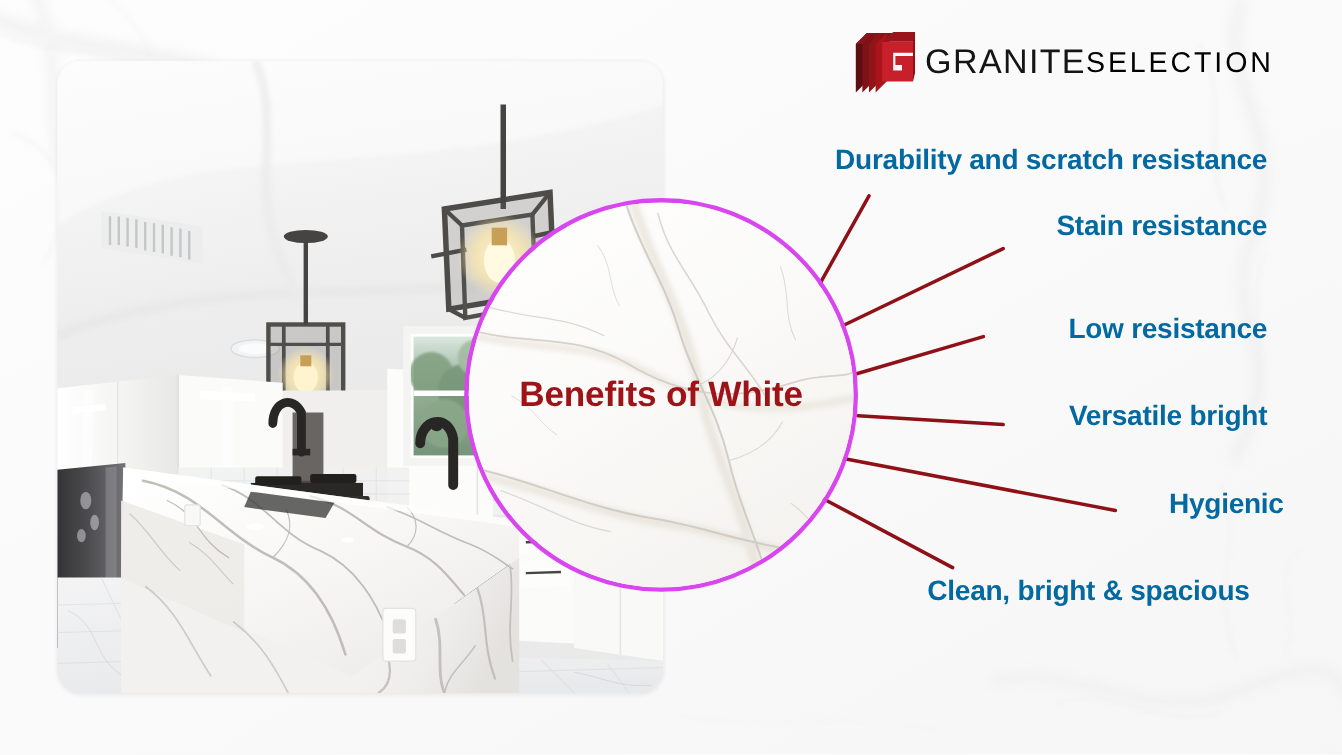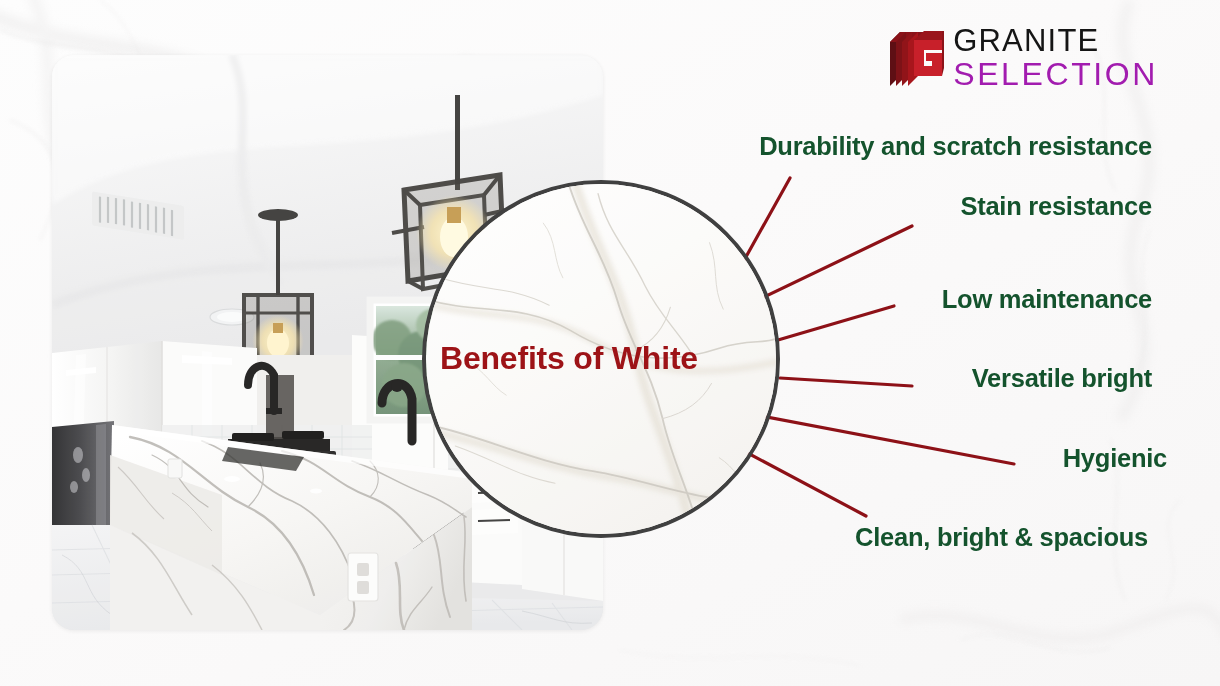--- a/index.html
+++ b/index.html
@@ -18,49 +18,49 @@
   }
   #bg-marble svg { position:absolute; inset:0; width:100%; height:100%; }
 
   
   #logo {
     position:absolute; right:62px; top:26px;
     display:flex; align-items:center; gap:9px;
     z-index:30;
   }
   #logo-mark { width:56px; height:60px; flex:none; }
-  #logo-wordmark { display:flex; flex-direction:column; line-height:0.98; }
+  #logo-wordmark { display:flex; flex-direction:row; line-height:0.98; }
   #logo-wordmark .l1 {
     font-size:31px; letter-spacing:1.2px; color:#151515; font-weight:400;
     font-family:"Liberation Sans", sans-serif;
   }
   #logo-wordmark .l2 {
-    font-size:32px; letter-spacing:2.6px; color:#a21caf; font-weight:300;
+    font-size:26px; letter-spacing:2.6px; color:#000000; font-weight:300;
     font-family:"Liberation Sans", sans-serif; margin-top:3px;
   }
 
   
   #photo-card {
     position:absolute; left:52px; top:55px;
     width:551px; height:575px;
     border-radius:22px; overflow:hidden;
     background:#f2f2f0;
     box-shadow:0 1px 4px rgba(0,0,0,0.07);
   }
   #photo-card svg { display:block; width:100%; height:100%; }
 
   
   #hub {
     position:absolute; left:422px; top:180px;
     width:358px; height:358px;
     border-radius:50%;
-    border:4px solid #404040;
+    border:4px solid #d946ef;
     overflow:hidden;
     z-index:20;
-    display:flex; align-items:center; 
+    display:flex; align-items:center; justify-content:center;
   }
   #hub-bg { position:absolute; inset:0; }
   #hub-bg svg { width:100%; height:100%; display:block; }
   #hub-title {
     position:relative; z-index:3;
     text-align:center;
     color:#9d1317;
     font-size:32px;
     font-weight:bold;
     line-height:1.42;
@@ -71,34 +71,34 @@
 
   
   #connectors {
     position:absolute; inset:0; z-index:15;
     pointer-events:none;
   }
 
   
   .benefit {
     position:absolute;
-    color:#14532d;
+    color:#0369a1;
     font-size:25.5px;
     font-weight:bold;
     white-space:nowrap;
     letter-spacing:-0.25px;
     z-index:25;
     text-align:center;
   }
   #benefit-0 { right:68px; top:132px; }
   #benefit-1 { right:68px; top:192px; }
   #benefit-2 { right:68px; top:285px; }
   #benefit-3 { right:68px; top:364px; }
   #benefit-4 { right:53px; top:444px; }
-  #benefit-5 { right:72px; top:523px; }
+  #benefit-5 { right:84px; top:523px; }
 </style>
 </head>
 <body>
 
 <div id="bg-marble">
   <svg viewBox="0 0 1220 686" preserveAspectRatio="none">
     <defs>
       <linearGradient id="bgGrad" x1="0" y1="0" x2="1" y2="1">
         <stop offset="0%" stop-color="#fdfdfd"></stop>
         <stop offset="45%" stop-color="#fbfafa"></stop>
@@ -515,16 +515,16 @@
       <rect width="358" height="358" fill="#ffffff" opacity="0.20"></rect>
     </svg>
   </div>
   <div id="hub-title">
     <div>Benefits of White</div>
   </div>
 </div>
 
 <div class="benefit" id="benefit-0">Durability and scratch resistance</div>
 <div class="benefit" id="benefit-1">Stain resistance</div>
-<div class="benefit" id="benefit-2">Low maintenance</div>
+<div class="benefit" id="benefit-2">Low resistance</div>
 <div class="benefit" id="benefit-3">Versatile bright</div>
 <div class="benefit" id="benefit-4">Hygienic</div>
 <div class="benefit" id="benefit-5">Clean, bright &amp; spacious</div>
 
 </body></html>

